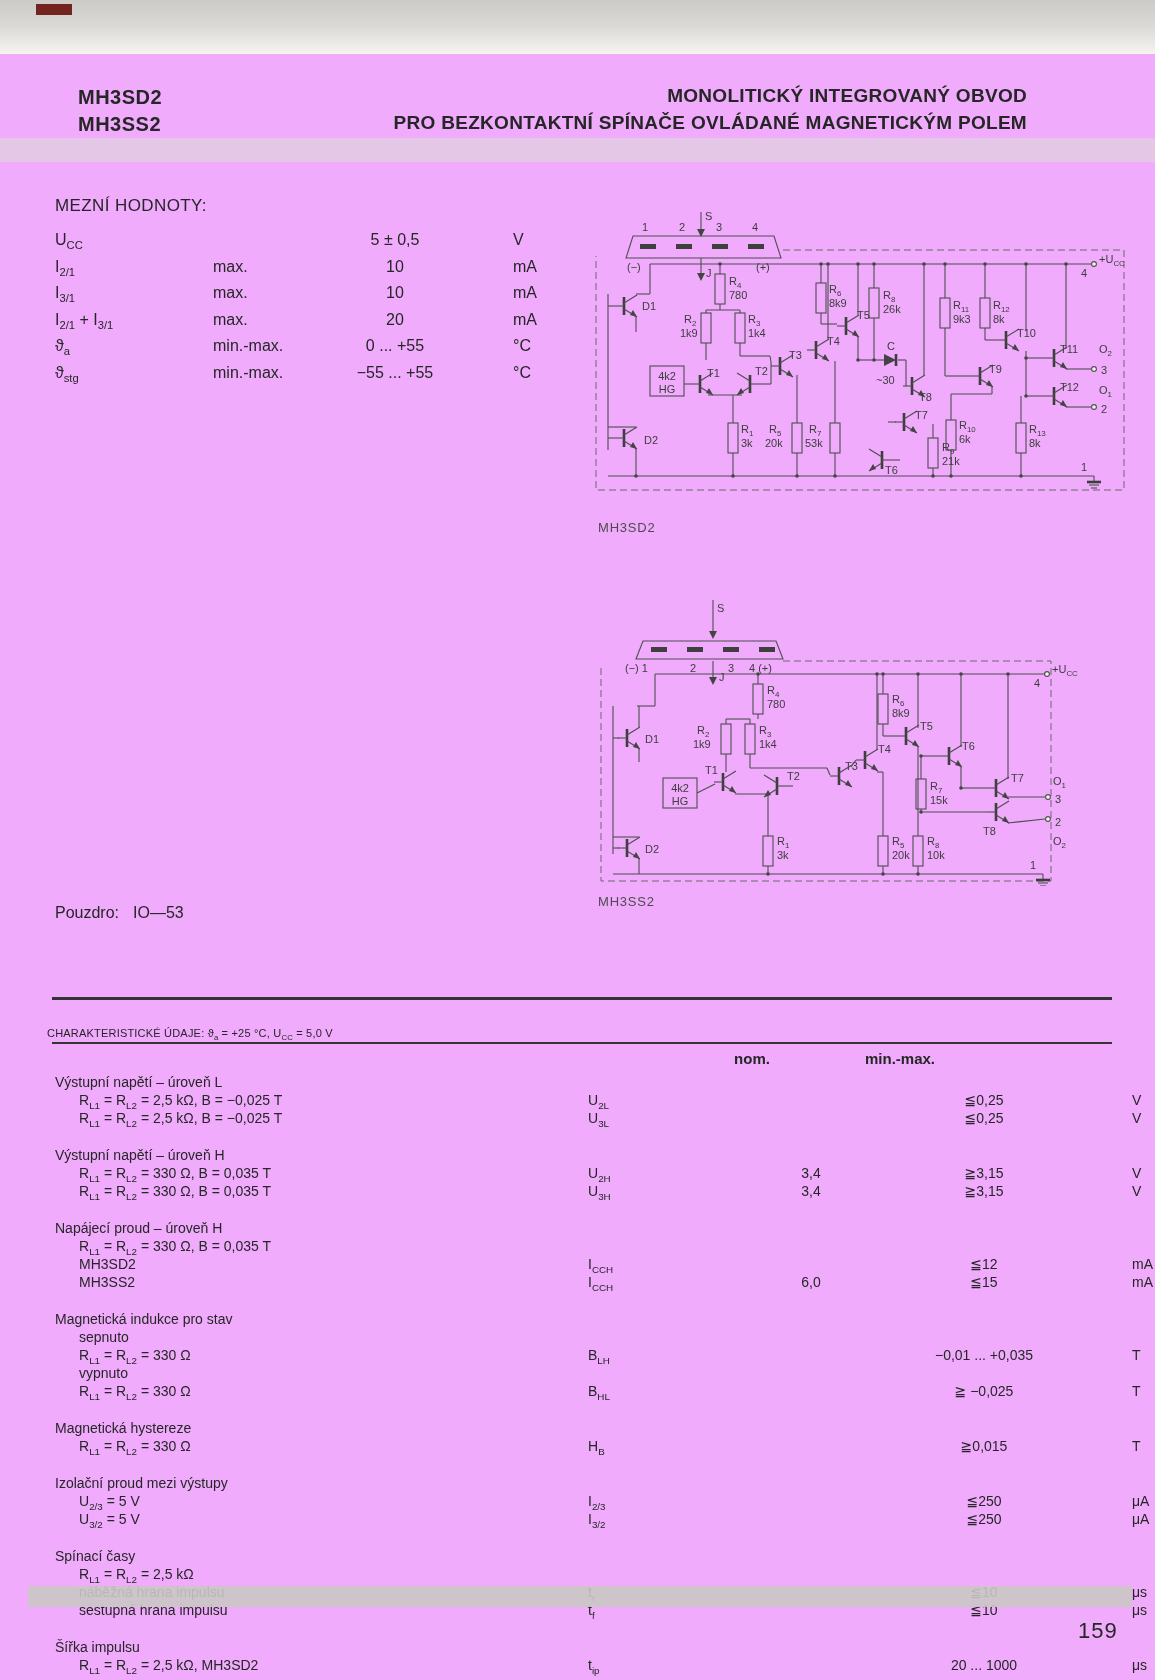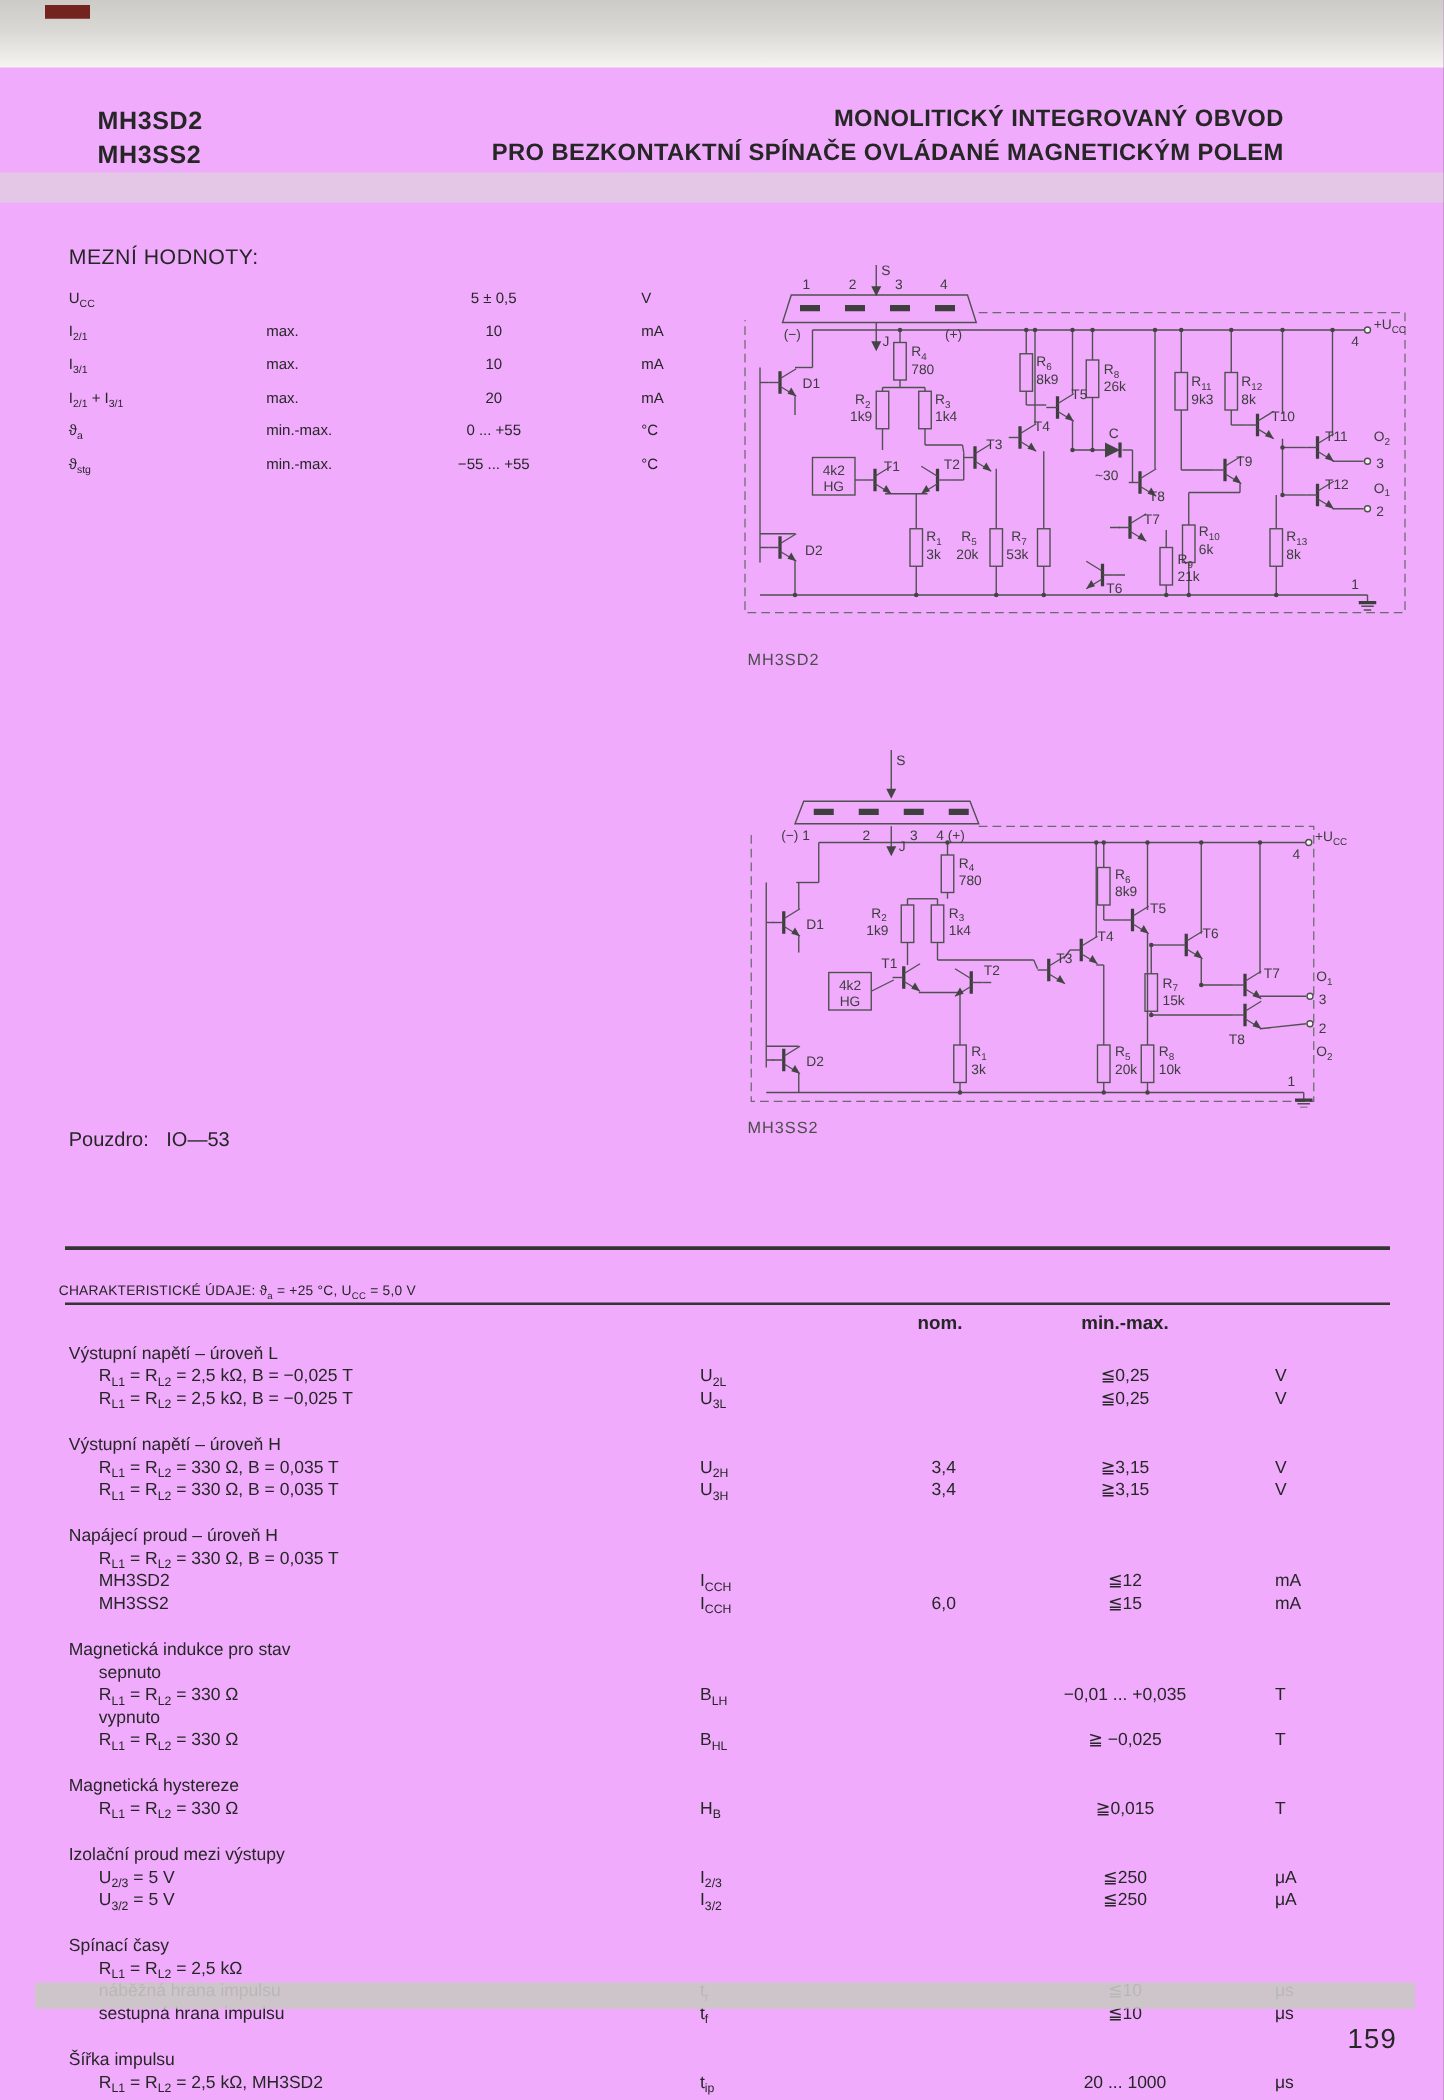--- a/index.html
+++ b/index.html
@@ -9,21 +9,21 @@
         background:linear-gradient(180deg,#cccbc8 0%,#d9d8d5 45%,#f5f4f1 100%);}
   .band-hdr{position:absolute;left:0;top:138px;width:1155px;height:24px;background:#dcdbd7;opacity:.6;}
   .red-mark{position:absolute;left:36px;top:4px;width:36px;height:11px;background:#73241f;}
   .band-bottom{position:absolute;left:28px;top:1586px;width:1104px;height:21px;background:#c9c8c4;opacity:.9;}
 
   .hdr-left{position:absolute;left:78px;top:84px;font-size:20px;font-weight:bold;line-height:27px;letter-spacing:.5px;}
   .hdr-right{position:absolute;right:128px;top:82px;text-align:right;font-size:19px;font-weight:bold;line-height:27px;letter-spacing:.3px;}
 
   .limits{position:absolute;left:55px;top:196px;width:560px;}
   .limits-title{font-size:17px;margin-bottom:15px;letter-spacing:.4px;}
-  .lrow{display:grid;grid-template-columns:130px 120px 180px 1fr;height:26.5px;font-size:12px;align-items:baseline;}
+  .lrow{display:grid;grid-template-columns:130px 120px 180px 1fr;height:26.5px;font-size:16px;align-items:baseline;}
   .lrow .lc{padding-left:28px;}
   .lrow .lv{text-align:center;}
   .lrow .lu{padding-left:28px;}
 
   sub{font-size:70%;}
 
   svg.schem{position:absolute;}
   #s1{left:588px;top:198px;width:540px;height:305px;}
   #s2{left:593px;top:586px;width:500px;height:300px;}
   .cap{position:absolute;font-size:13px;color:#4c4c4c;letter-spacing:.8px;}
@@ -34,21 +34,21 @@
 
   .rule{position:absolute;left:52px;width:1060px;background:#343434;}
   .rule1{top:997px;height:3px;}
   .rule2{top:1042px;height:2px;}
   .char-title{position:absolute;left:47px;top:1011px;font-size:11px;letter-spacing:.2px;margin-top:16px;}
   .col-head{position:absolute;top:1050px;font-weight:bold;font-size:15px;text-align:center;}
   .col-nom{left:712px;width:80px;}
   .col-mm{left:840px;width:120px;}
 
   #char-rows{position:absolute;left:55px;top:1074px;width:1060px;font-size:14px;}
-  .crow{display:grid;grid-template-columns:505px 140px 110px 180px 1fr;height:18px;align-items:baseline;}
+  .crow{display:grid;grid-template-columns:505px 140px 110px 180px 1fr;height:18px;align-items:baseline;gap:28px;}
   .crow .cc{padding-left:24px;white-space:nowrap;}
   .crow .cn{text-align:center;}
   .crow .cm{text-align:center;white-space:nowrap;}
   .crow .cu{padding-left:30px;}
   .csec{height:18px;margin-top:19px;}
   .csec:first-child{margin-top:0;}
 
   .pageno{position:absolute;left:1078px;top:1618px;font-size:22px;letter-spacing:1px;}
 
   

